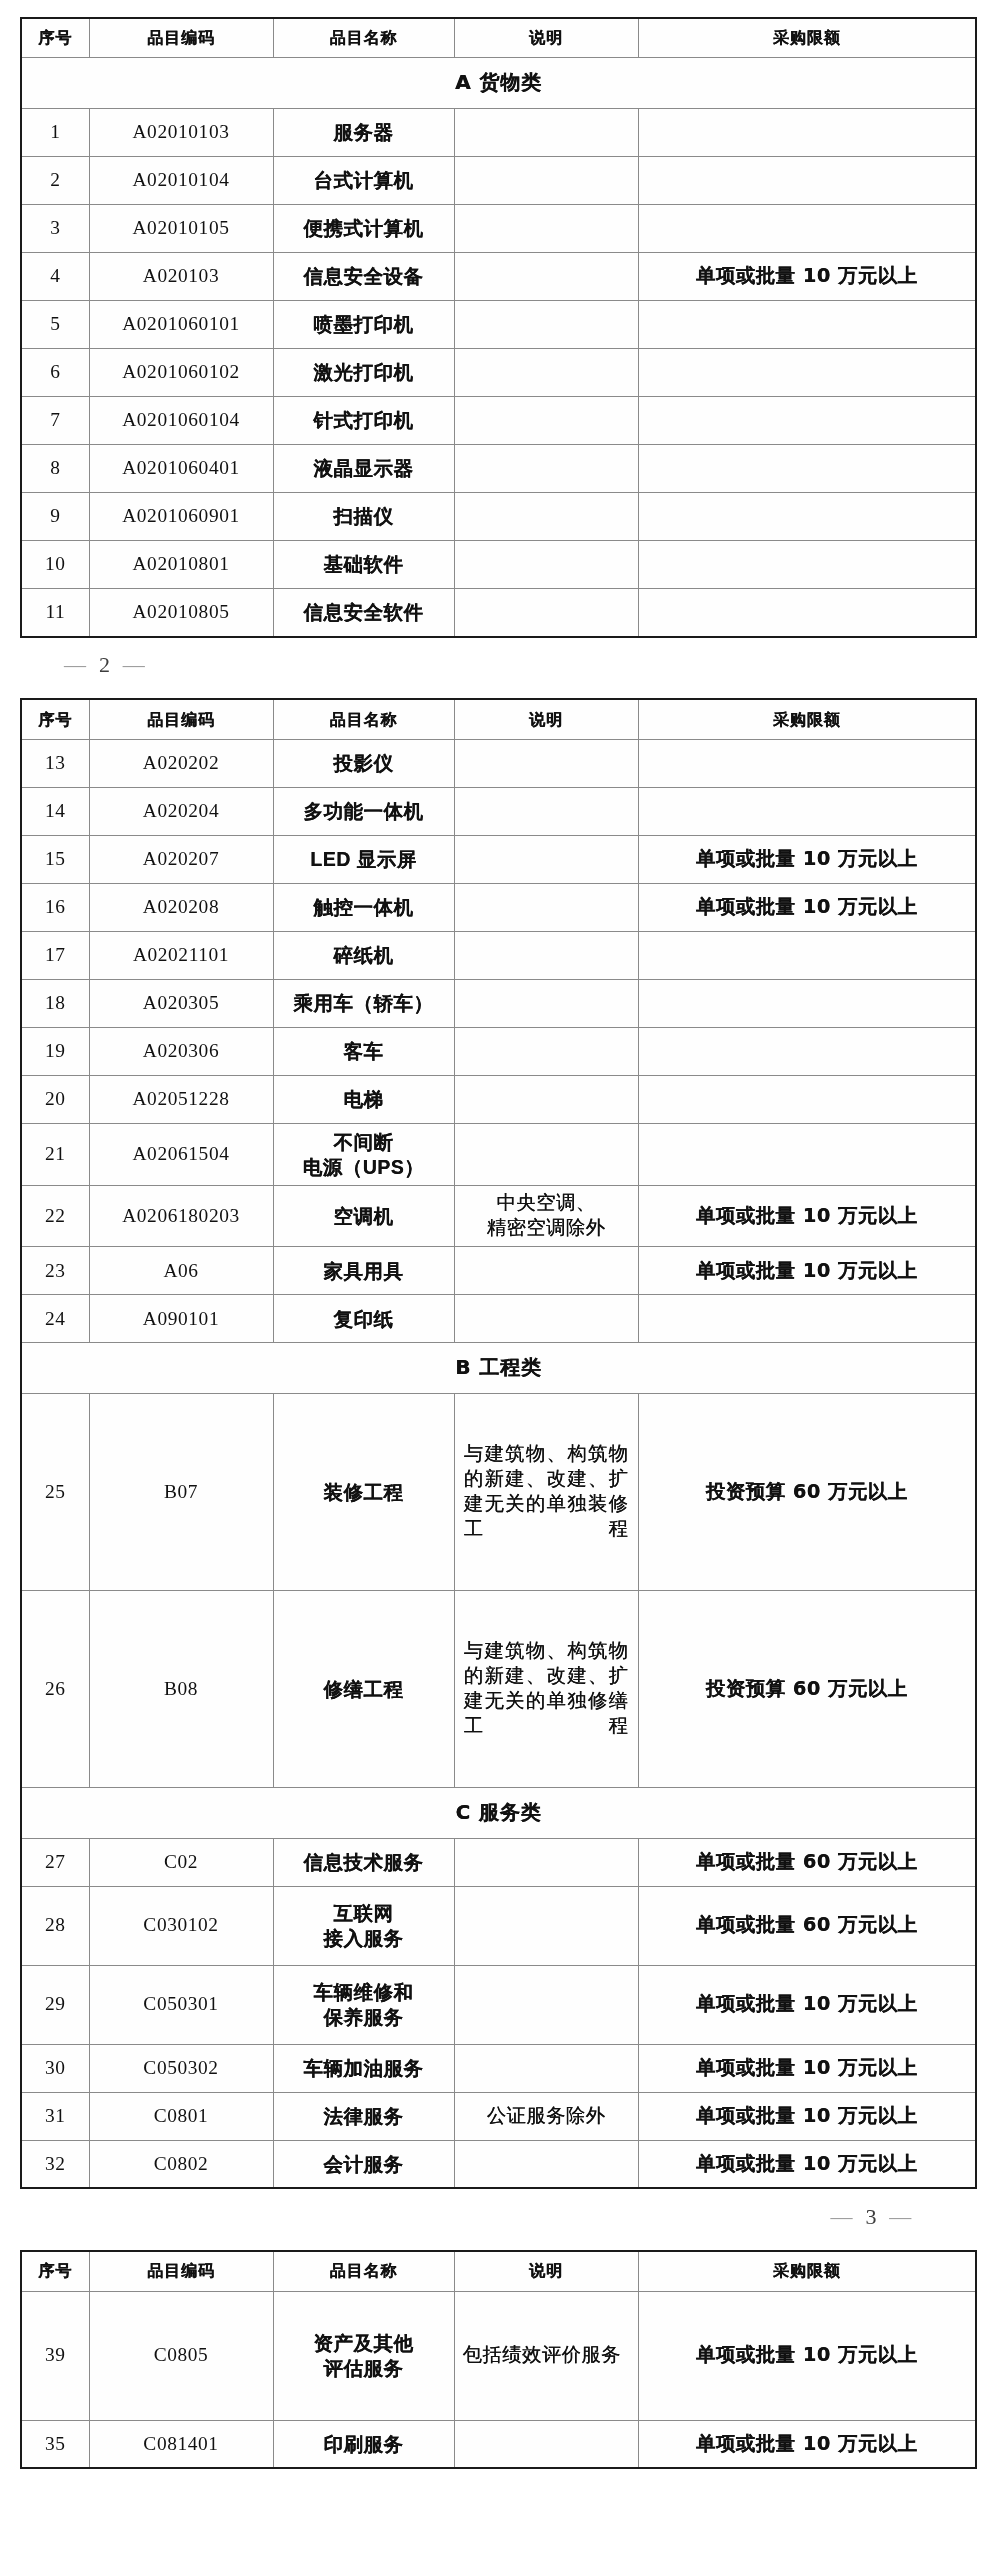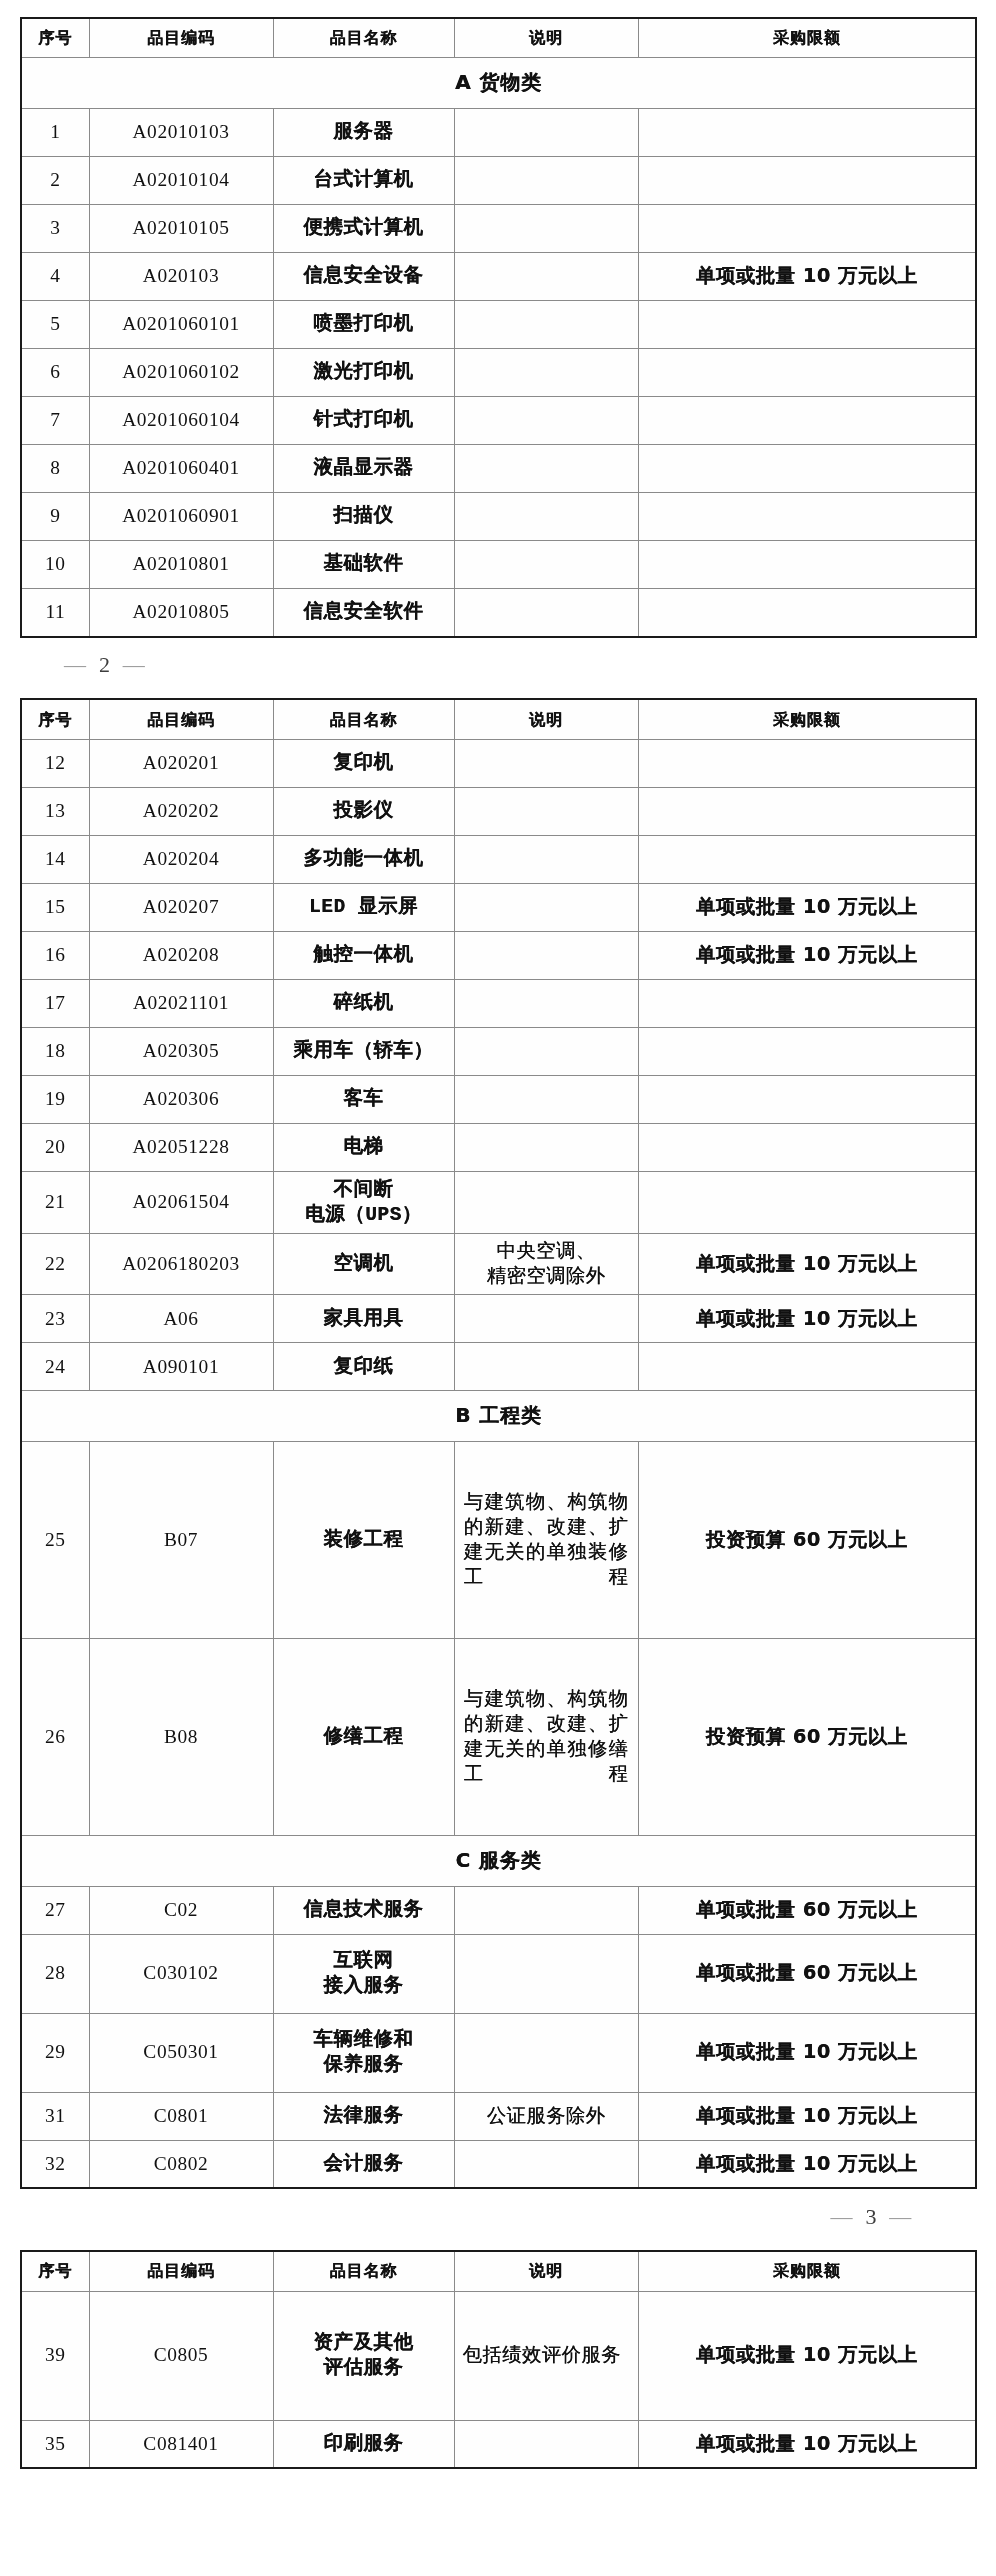--- a/index.html
+++ b/index.html
@@ -66,21 +66,21 @@
     font-family: "Liberation Serif", serif;
     font-size: 20px;
     letter-spacing: 0.5px;
   }
   td.cell-code {
     font-family: "Liberation Serif", serif;
     font-size: 20px;
     letter-spacing: 0.6px;
   }
   td.cell-name {
-    font-family: Liberation Mono, monospace;
+    font-family: Liberation Sans, sans-serif;
     font-weight: bold;
     font-size: 19.4px;
     letter-spacing: 0.6px;
     text-shadow: 0.3px 0 0 currentColor;
     white-space: pre-line;
   }
   td.cell-desc {
     font-family: "DejaVu Sans", "Liberation Sans", sans-serif;
     font-weight: normal;
     font-size: 18.4px;
@@ -253,27 +253,20 @@
         <tr>
           <th>序号</th>
           <th>品目编码</th>
           <th>品目名称</th>
           <th>说明</th>
           <th>采购限额</th>
         </tr>
       </thead>
       <tbody>
           <tr class="row-std">
-            <td class="cell-seq">12</td>
-            <td class="cell-code">A020201</td>
-            <td class="cell-name">复印机</td>
-            <td class="cell-desc empty-cell"></td>
-            <td class="cell-limit empty-cell"></td>
-          </tr>
-          <tr class="row-std">
             <td class="cell-seq">13</td>
             <td class="cell-code">A020202</td>
             <td class="cell-name">投影仪</td>
             <td class="cell-desc empty-cell"></td>
             <td class="cell-limit empty-cell"></td>
           </tr>
           <tr class="row-std">
             <td class="cell-seq">14</td>
             <td class="cell-code">A020204</td>
             <td class="cell-name">多功能一体机</td>
@@ -385,20 +378,27 @@
             <td class="cell-name">互联网
 接入服务</td>
             <td class="cell-desc empty-cell"></td>
             <td class="cell-limit">单项或批量 60 万元以上</td>
           </tr>
           <tr class="tall-2">
             <td class="cell-seq">29</td>
             <td class="cell-code">C050301</td>
             <td class="cell-name">车辆维修和
 保养服务</td>
+            <td class="cell-desc empty-cell"></td>
+            <td class="cell-limit">单项或批量 10 万元以上</td>
+          </tr>
+          <tr class="row-std">
+            <td class="cell-seq">30</td>
+            <td class="cell-code">C050302</td>
+            <td class="cell-name">车辆加油服务</td>
             <td class="cell-desc empty-cell"></td>
             <td class="cell-limit">单项或批量 10 万元以上</td>
           </tr>
           <tr class="row-std">
             <td class="cell-seq">31</td>
             <td class="cell-code">C0801</td>
             <td class="cell-name">法律服务</td>
             <td class="cell-desc">公证服务除外</td>
             <td class="cell-limit">单项或批量 10 万元以上</td>
           </tr>

